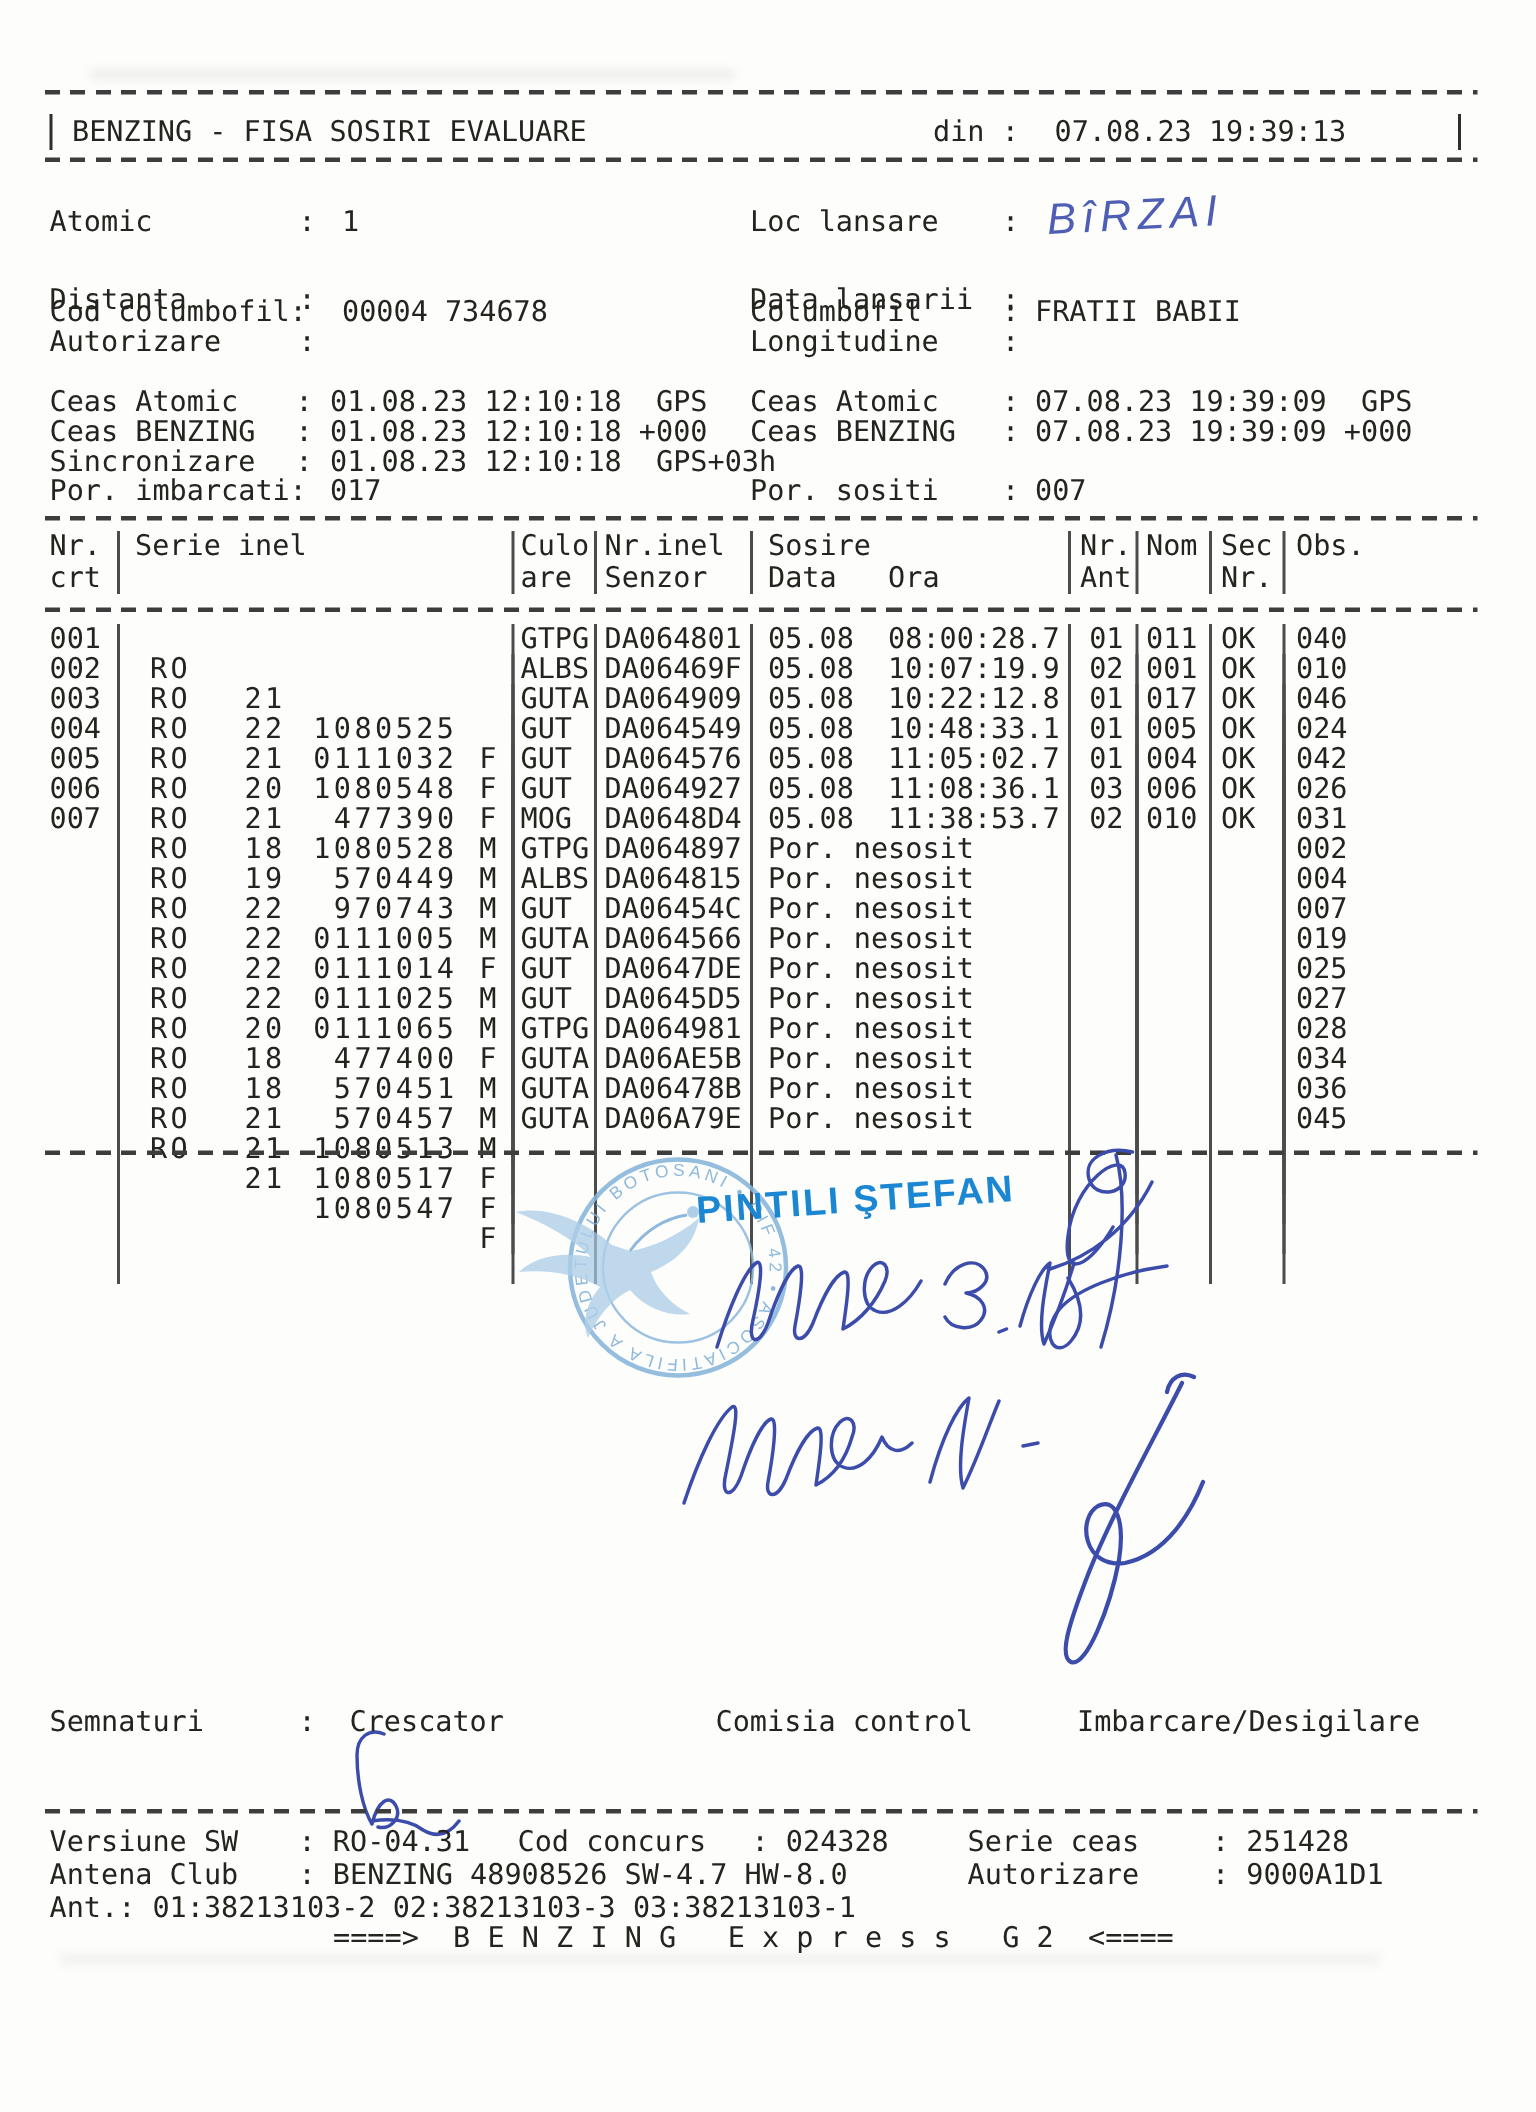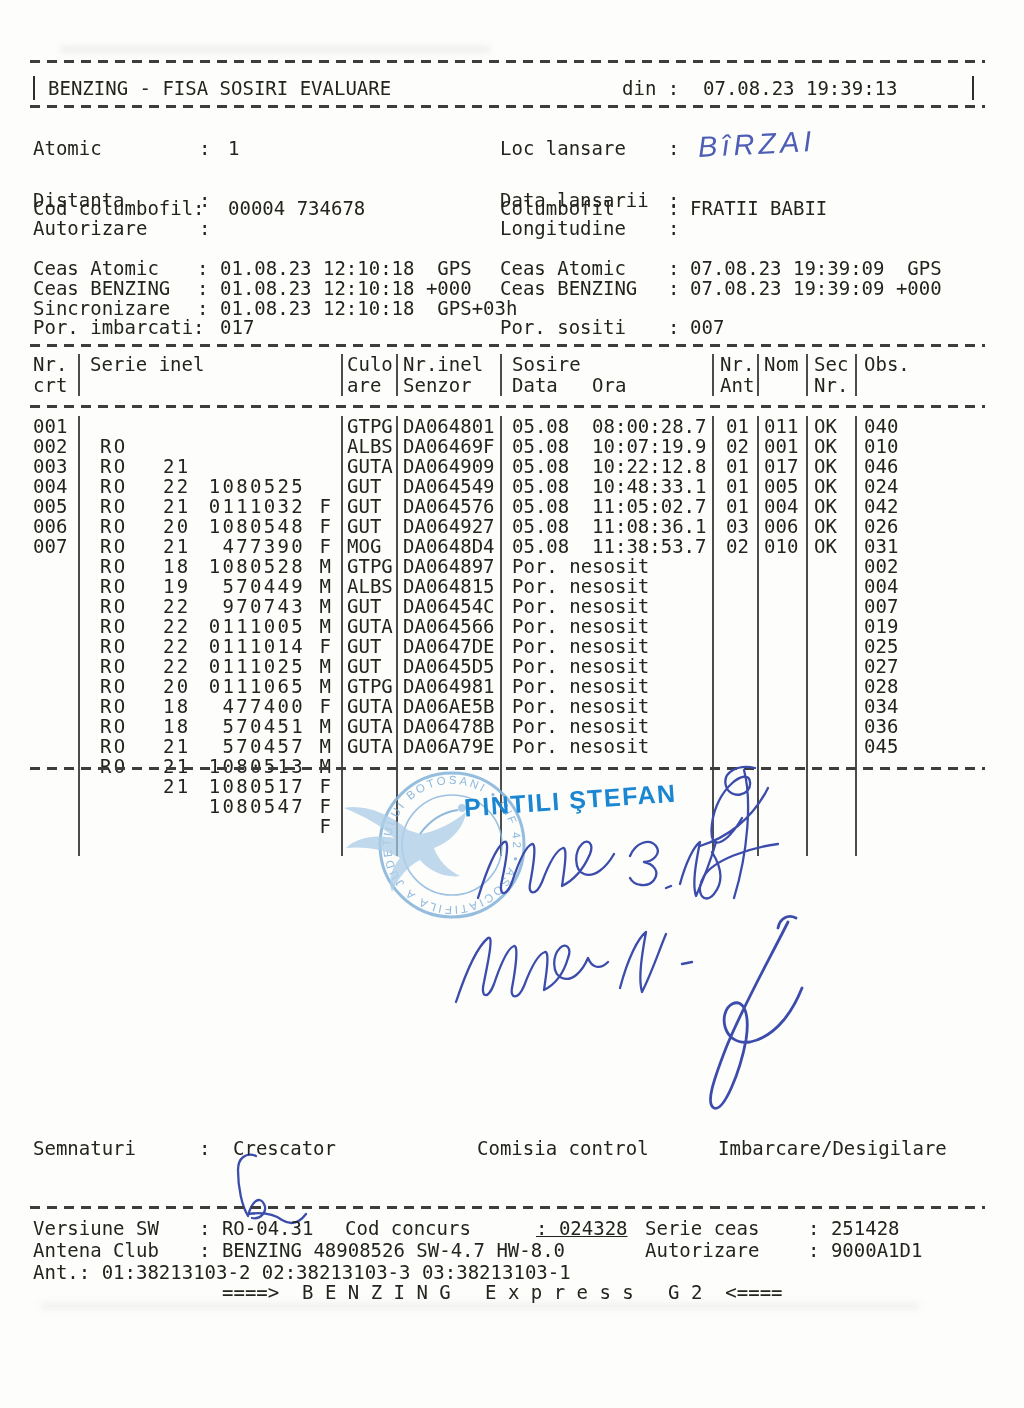--- a/index.html
+++ b/index.html
@@ -514,21 +514,21 @@
     <span style="left:233px;">Crescator</span>
     <span style="left:477px;">Comisia control</span>
     <span style="left:718px;">Imbarcare/Desigilare</span>
   </div>
 
   <div class="dash" style="top:1206px;"></div>
   <div class="ln" style="top:1218px;">
     <span style="left:33px;">Versiune SW</span>
     <span style="left:199px;">: RO-04.31</span>
     <span style="left:345px;">Cod concurs</span>
-    <span style="left:536px;text-decoration:underline;">: 024328</span>
+    <span style="left:501px;">: 024328</span>
     <span style="left:645px;">Serie ceas</span>
     <span style="left:808px;">: 251428</span>
   </div>
   <div class="ln" style="top:1240px;">
     <span style="left:33px;">Antena Club</span>
     <span style="left:199px;">: BENZING 48908526 SW-4.7 HW-8.0</span>
     <span style="left:645px;">Autorizare</span>
     <span style="left:808px;">: 9000A1D1</span>
   </div>
   <div class="ln" style="top:1262px;">

